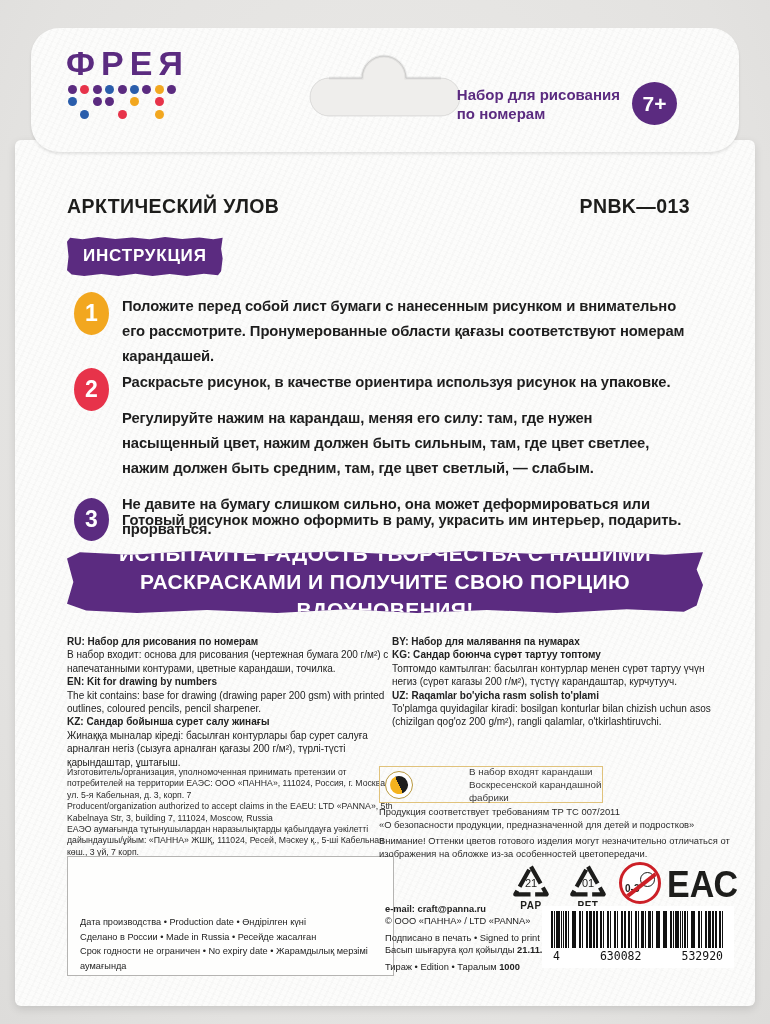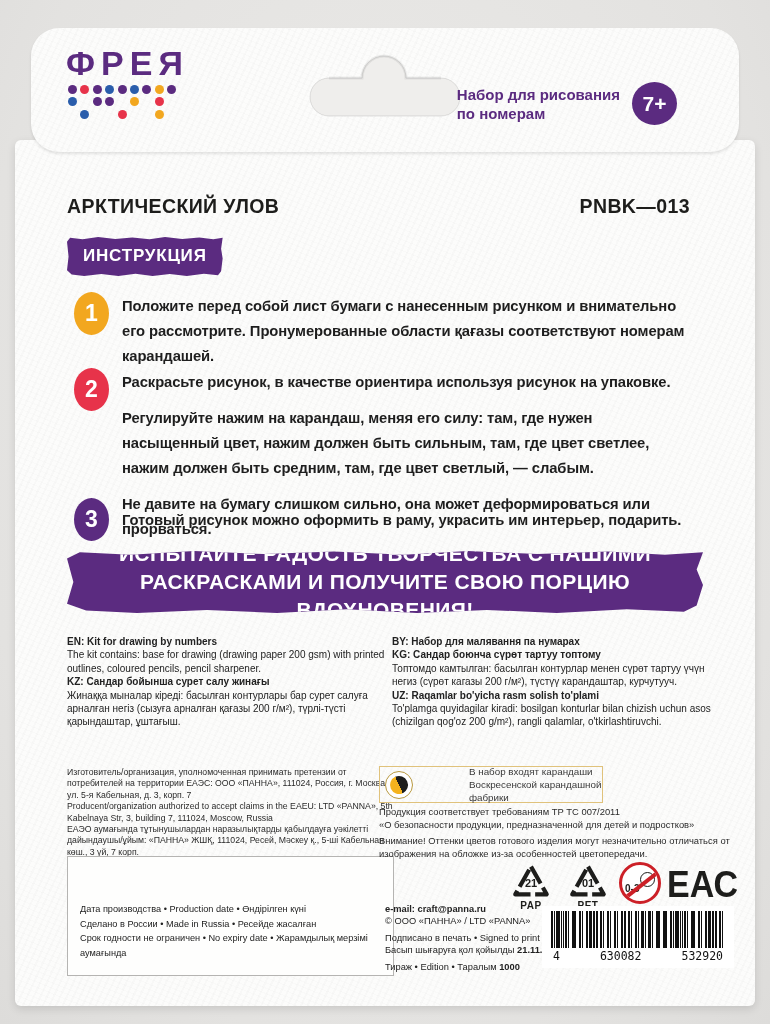--- a/index.html
+++ b/index.html
@@ -61,41 +61,41 @@
   .langs { position:absolute; top:495px; font-size:10px; line-height:13.4px; color:#222; }
   .langs-left { left:52px; width:326px; }
   .langs-right { left:377px; width:330px; }
   .lang-h { font-weight:700; }
   
   .mfr { position:absolute; left:52px; top:627px; width:334px; font-size:8.7px; line-height:11.4px; color:#2a2a2a; }
   
   .date-box {
     position:absolute; left:52px; top:716px; width:327px; height:120px;
     border:1px solid #b5b4b2; background:#fefefd;
-    display:flex; flex-direction:column; justify-content:flex-end; padding:15px 12px;
+    display:flex; flex-direction:column; justify-content:flex-end; padding:2px 12px;
     font-size:9.2px; line-height:14.5px; color:#222;
   }
   
   .factory-box {
     position:absolute; left:364px; top:626px; width:224px; height:37px;
     border:1px solid #e0c27b; display:flex; align-items:center; padding-left:5px;gap:48px;
   }
   .emblem { width:28px; height:28px; border-radius:50%; border:1px solid #b9993f; background:#fff;
     display:flex; align-items:center; justify-content:center; flex:none; }
   .emblem-core { width:18px; height:18px; border-radius:50%; transform:rotate(-25deg);
     background:conic-gradient(#1d1d1b 0 50%, #f5b31e 50% 100%); }
   .factory-text { margin-left:8px; font-size:9.8px; line-height:13px; color:#3a3a3a; }
   
   .compliance { position:absolute; left:364px; top:666px; width:350px; font-size:9.4px; line-height:12.6px; color:#2a2a2a; }
   .warning { position:absolute; left:364px; top:695px; width:352px; font-size:9.4px; line-height:12.6px; color:#2a2a2a; }
   
   .icon { position:absolute; top:722px; text-align:center; color:#1d1d1b; }
   .icon-pap { left:492px; width:48px; } .icon-pet { left:549px; width:48px; }
   .tri-wrap { position:relative; width:44px; height:37px; margin:0 auto; }
-  .tri-num { position:absolute; left:0; right:0; top:15px; font-size:11px; font-weight:700; }
+  .tri-num { position:absolute; left:0; right:0; top:15px; font-size:11px; font-weight:400; }
   .tri-label { font-size:10px; font-weight:700; margin-top:1px; letter-spacing:.5px; }
   .icon-age { left:603px; width:44px; }
   .age-circle { position:relative; width:42px; height:42px; border:3px solid #cc2027; border-radius:50%; margin:0 auto; overflow:hidden; background:#fff; }
   .age-slash { position:absolute; left:-4px; top:17px; width:50px; height:4px; background:#cc2027; transform:rotate(-38deg); }
   .age-num { position:absolute; left:3px; top:18px; font-size:10px; font-weight:700; color:#1d1d1b; }
   .baby-face { position:absolute; right:3px; top:7px; width:15px; height:15px; border:1.6px solid #1d1d1b; border-radius:50%; }
   .icon-eac { left:652px; top:724px; font-size:34px; font-weight:900; letter-spacing:0px; transform:scaleY(1.08); transform-origin:top; color:#1d1d1b; }
   
   .imprint { position:absolute; left:370px; top:763px; font-size:9.3px; line-height:12.4px; color:#222; }
   .imprint .gap { height:4px; }
@@ -193,20 +193,24 @@
     </div>
   </div>
 
   <div class="banner banner-slogan">
     <div>ИСПЫТАЙТЕ РАДОСТЬ ТВОРЧЕСТВА С НАШИМИ</div>
     <div>РАСКРАСКАМИ И ПОЛУЧИТЕ СВОЮ ПОРЦИЮ ВДОХНОВЕНИЯ!</div>
   </div>
 
   <div class="langs langs-left">
     <div>
+      <div class="lang-h">RU: Набор для рисования по номерам</div>
+      <div>В набор входит: основа для рисования (чертежная бумага 200 г/м²) с напечатанными контурами, цветные карандаши, точилка.</div>
+    </div>
+    <div>
       <div class="lang-h">EN: Kit for drawing by numbers</div>
       <div>The kit contains: base for drawing (drawing paper 200 gsm) with printed outlines, coloured pencils, pencil sharpener.</div>
     </div>
     <div>
       <div class="lang-h">KZ: Сандар бойынша сурет салу жинағы</div>
       <div>Жинаққа мыналар кіреді: басылған контурлары бар сурет салуға арналған негіз (сызуға арналған қағазы 200 г/м²), түрлі-түсті қарындаштар, ұштағыш.</div>
     </div>
   </div>
 
   <div class="langs langs-right">

